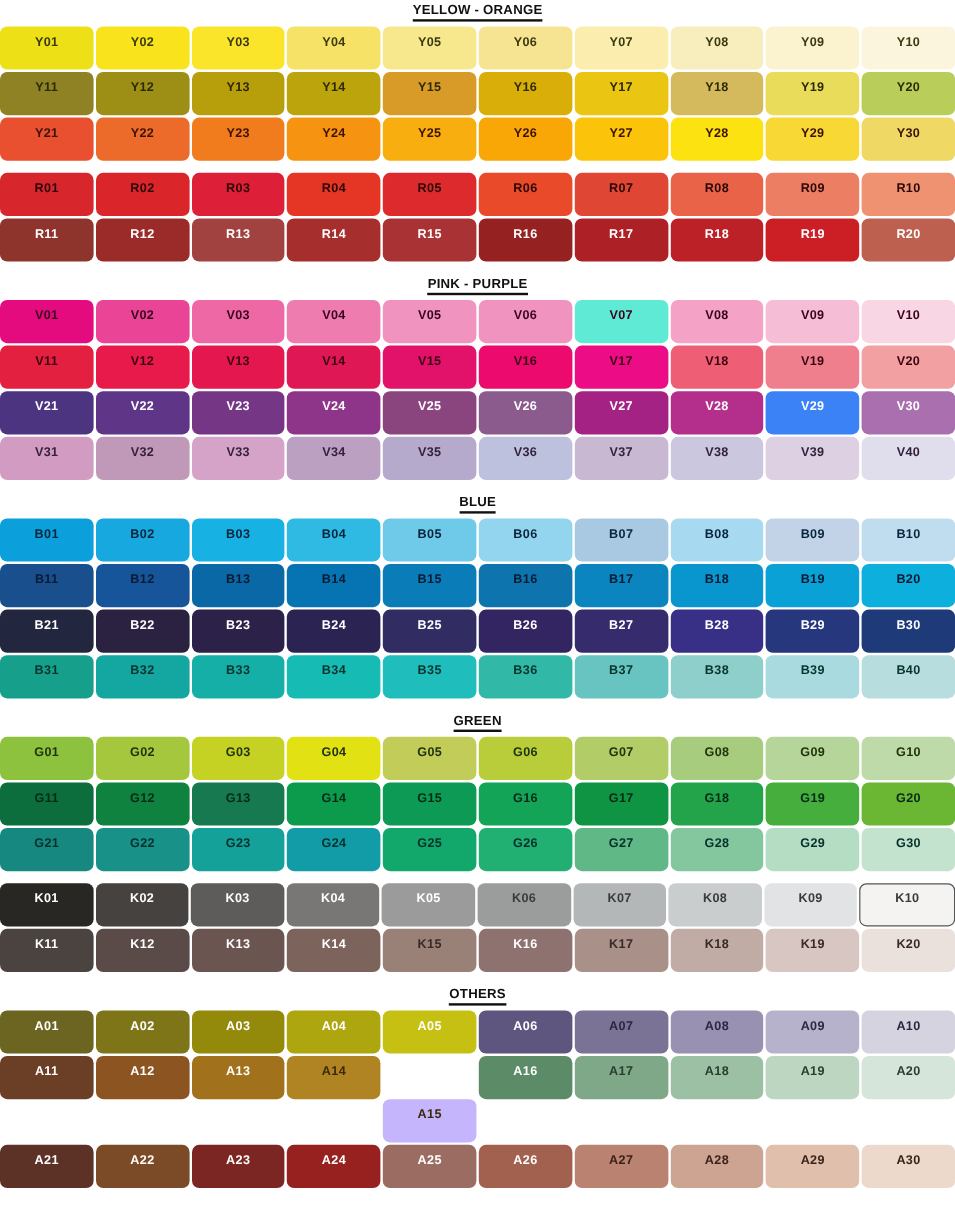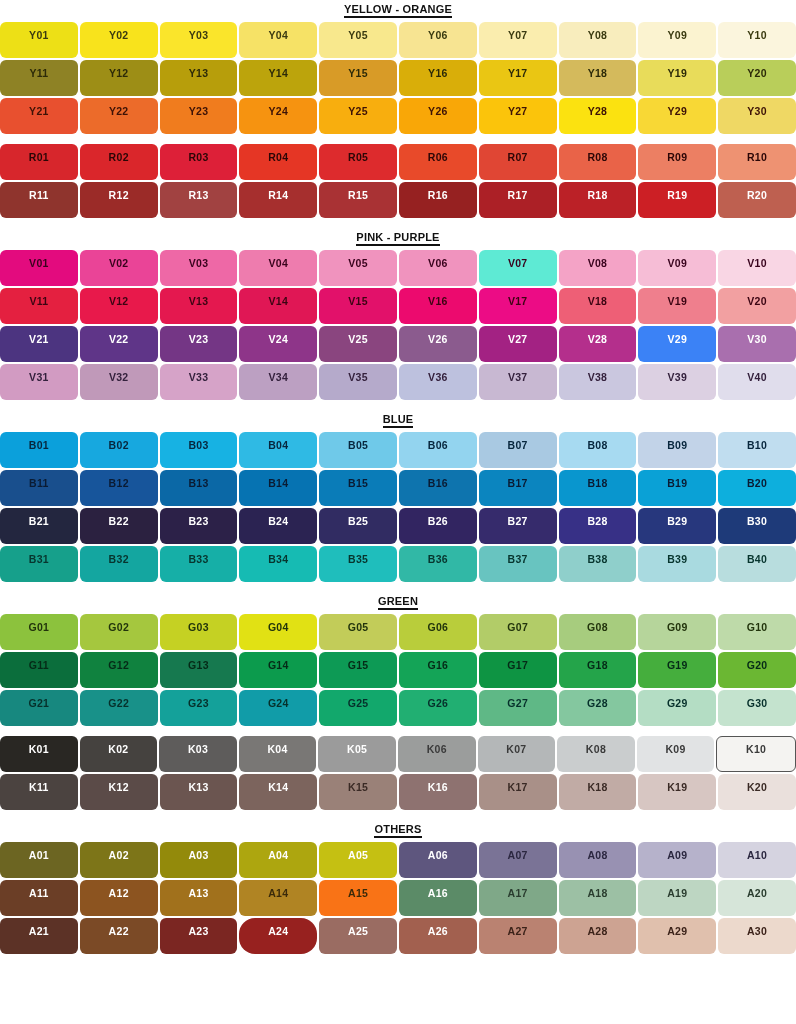--- a/index.html
+++ b/index.html
@@ -747,21 +747,21 @@
             </div>
             <div class="swatch" style="background: rgb(140, 84, 32);">
               <span class="lbl" style="color: rgb(255, 255, 255);">A12</span>
             </div>
             <div class="swatch" style="background: rgb(161, 113, 28);">
               <span class="lbl" style="color: rgb(255, 255, 255);">A13</span>
             </div>
             <div class="swatch" style="background: rgb(176, 132, 35);">
               <span class="lbl" style="color: rgb(58, 42, 10);">A14</span>
             </div>
-            <div class="swatch" style="background: #f97316;">
+            <div class="swatch" style="background: #c4b5fd; margin-top: 36px;">
               <span class="lbl" style="color: rgb(58, 42, 10);">A15</span>
             </div>
             <div class="swatch" style="background: rgb(91, 139, 103);">
               <span class="lbl" style="color: rgb(255, 255, 255);">A16</span>
             </div>
             <div class="swatch" style="background: rgb(127, 168, 136);">
               <span class="lbl" style="color: rgb(42, 61, 47);">A17</span>
             </div>
             <div class="swatch" style="background: rgb(156, 192, 164);">
               <span class="lbl" style="color: rgb(42, 61, 47);">A18</span>
@@ -776,21 +776,21 @@
           <div class="row">
             <div class="swatch" style="background: rgb(92, 50, 38);">
               <span class="lbl" style="color: rgb(255, 255, 255);">A21</span>
             </div>
             <div class="swatch" style="background: rgb(123, 74, 38);">
               <span class="lbl" style="color: rgb(255, 255, 255);">A22</span>
             </div>
             <div class="swatch" style="background: rgb(123, 38, 34);">
               <span class="lbl" style="color: rgb(255, 255, 255);">A23</span>
             </div>
-            <div class="swatch" style="background: rgb(151, 33, 31); border-radius: 16px;">
+            <div class="swatch" style="background: rgb(151, 33, 31);">
               <span class="lbl" style="color: rgb(255, 255, 255);">A24</span>
             </div>
             <div class="swatch" style="background: rgb(154, 108, 98);">
               <span class="lbl" style="color: rgb(255, 255, 255);">A25</span>
             </div>
             <div class="swatch" style="background: rgb(162, 96, 79);">
               <span class="lbl" style="color: rgb(255, 255, 255);">A26</span>
             </div>
             <div class="swatch" style="background: rgb(186, 130, 113);">
               <span class="lbl" style="color: rgb(59, 34, 25);">A27</span>

